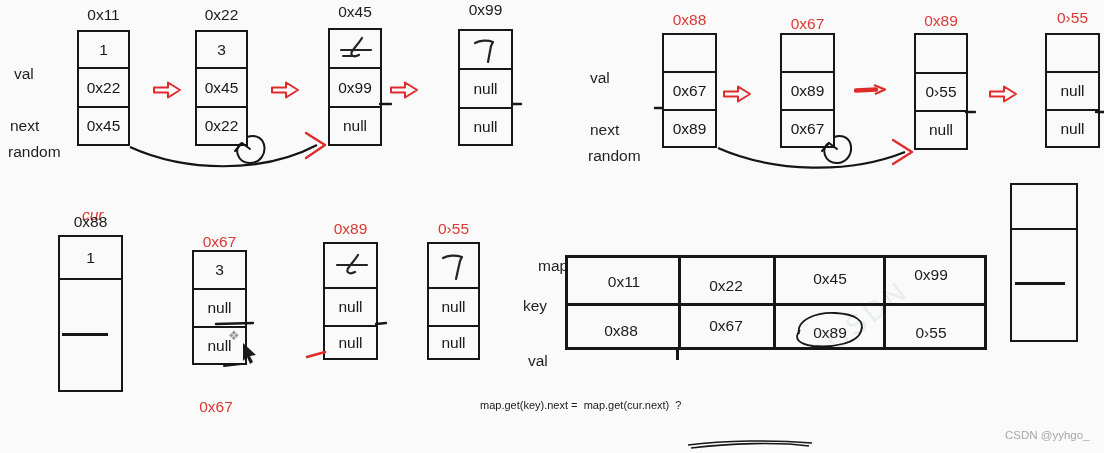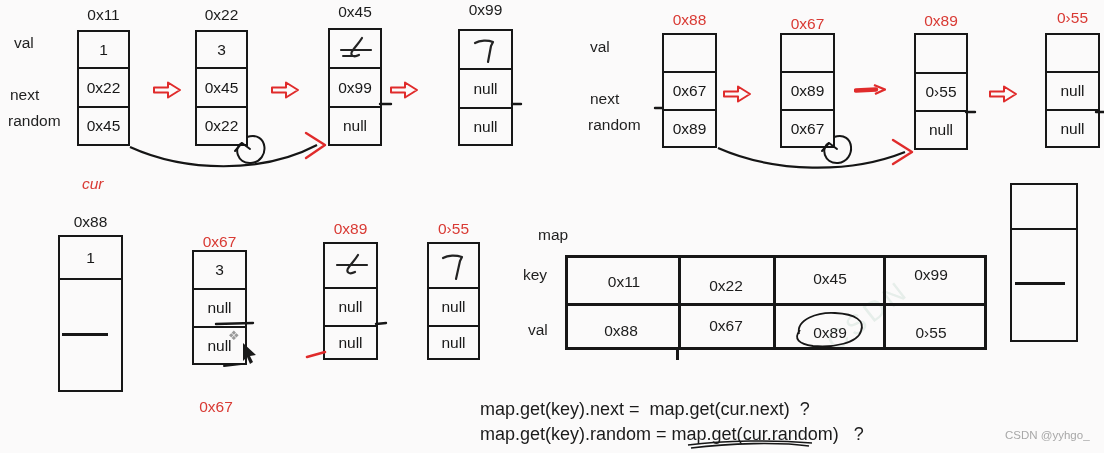--- a/index.html
+++ b/index.html
@@ -1,32 +1,32 @@
 <!DOCTYPE html>
 <html><head>
 <meta charset="utf-8">
 <style>
   html,body{margin:0;padding:0;background:#fff;}
   .canvas{position:relative;width:1104px;height:453px;background:#fbfafa;
           font-family:"Liberation Sans",sans-serif;overflow:hidden;}
   .abs{position:absolute;}
-  .lbl{position:absolute;font-size:15.5px;color:#1f1f1f;white-space:pre;}
+  .lbl{position:absolute;font-size:15.5px;color:#1f1f1f;white-space:pre;margin-top:31px;}
   .addr{position:absolute;font-size:15.5px;color:#1c1c1c;text-align:center;white-space:nowrap;}
   .red{color:#d93a34;}
   .node{position:absolute;border:2.6px solid #171717;display:flex;flex-direction:column;box-sizing:border-box;background:transparent;}
   .cell{box-sizing:border-box;display:flex;align-items:center;justify-content:center;
         font-size:15.5px;color:#171717;border-top:2.6px solid #171717;white-space:nowrap;}
   .cell.first{border-top:none;}
   .cell.grow{flex:1;}
   .arrow{position:absolute;}
   .mapTable{position:absolute;border:3px solid #171717;box-sizing:border-box;}
   .vline{position:absolute;top:0;bottom:0;width:2.8px;background:#171717;}
   .hline{position:absolute;left:0;right:0;height:2.8px;background:#171717;}
   .mcell{position:absolute;width:60px;text-align:center;font-size:15.5px;color:#1c1c1c;}
-  .formula{position:absolute;font-size:18px;color:#1b1b1b;white-space:pre;}
+  .formula{position:absolute;font-size:11px;color:#1b1b1b;white-space:pre;}
   .watermark{position:absolute;font-size:11.5px;color:#a8a8a8;}
   .diagwm{position:absolute;font-size:28px;color:rgba(140,185,160,0.18);transform:rotate(-38deg);letter-spacing:4px;}
   .moveicon{position:absolute;font-size:13px;color:#9a9a9a;}
   .partline{position:absolute;height:2.6px;background:#171717;}
   svg{display:block;}
 </style>
 </head>
 <body>
 
 <div class="canvas">
@@ -189,21 +189,20 @@
   </div>
   <div class="vline" style="left:676px;top:350px;height:10px;bottom:auto;"></div>
 
   <div class="node" style="left:1010px;top:183px;width:68px;height:159px;">
     <div class="cell first" style="height:45px;border-bottom:2.6px solid #171717;"></div>
     <div class="cell grow" style="border-top:none;"></div>
   </div>
   <div class="partline" style="left:1015px;top:282px;width:50px;"></div>
 
   <div class="formula" style="left:480px;top:399px;">map.get(key).next =  map.get(cur.next)  ?</div>
-  <div class="formula" style="left:480px;top:424px;"><span>map.get(key).random = map.get(</span><span>cur.random)</span><span>   ?</span></div>
 
   <div class="watermark" style="left:1005px;top:429px;">CSDN @yyhgo_</div>
 
   <svg class="abs" style="left:0;top:0;pointer-events:none;" width="1104" height="453" viewBox="0 0 1104 453">
 
     <path d="M130,147 C185,172 262,174 317,145" fill="none" stroke="#151515" stroke-width="2.2"></path>
     <path d="M306,133 L325,145 L306,158" fill="none" stroke="#e02b2b" stroke-width="2.4" stroke-linecap="round" stroke-linejoin="round"></path>
 
     <path d="M247,137 C268,130 271,161 251,163 C237,164 233,147 242,143" fill="none" stroke="#151515" stroke-width="2"></path>
     <path d="M242,143 L235,151 M242,143 L250,149" fill="none" stroke="#151515" stroke-width="2" stroke-linecap="round"></path>

